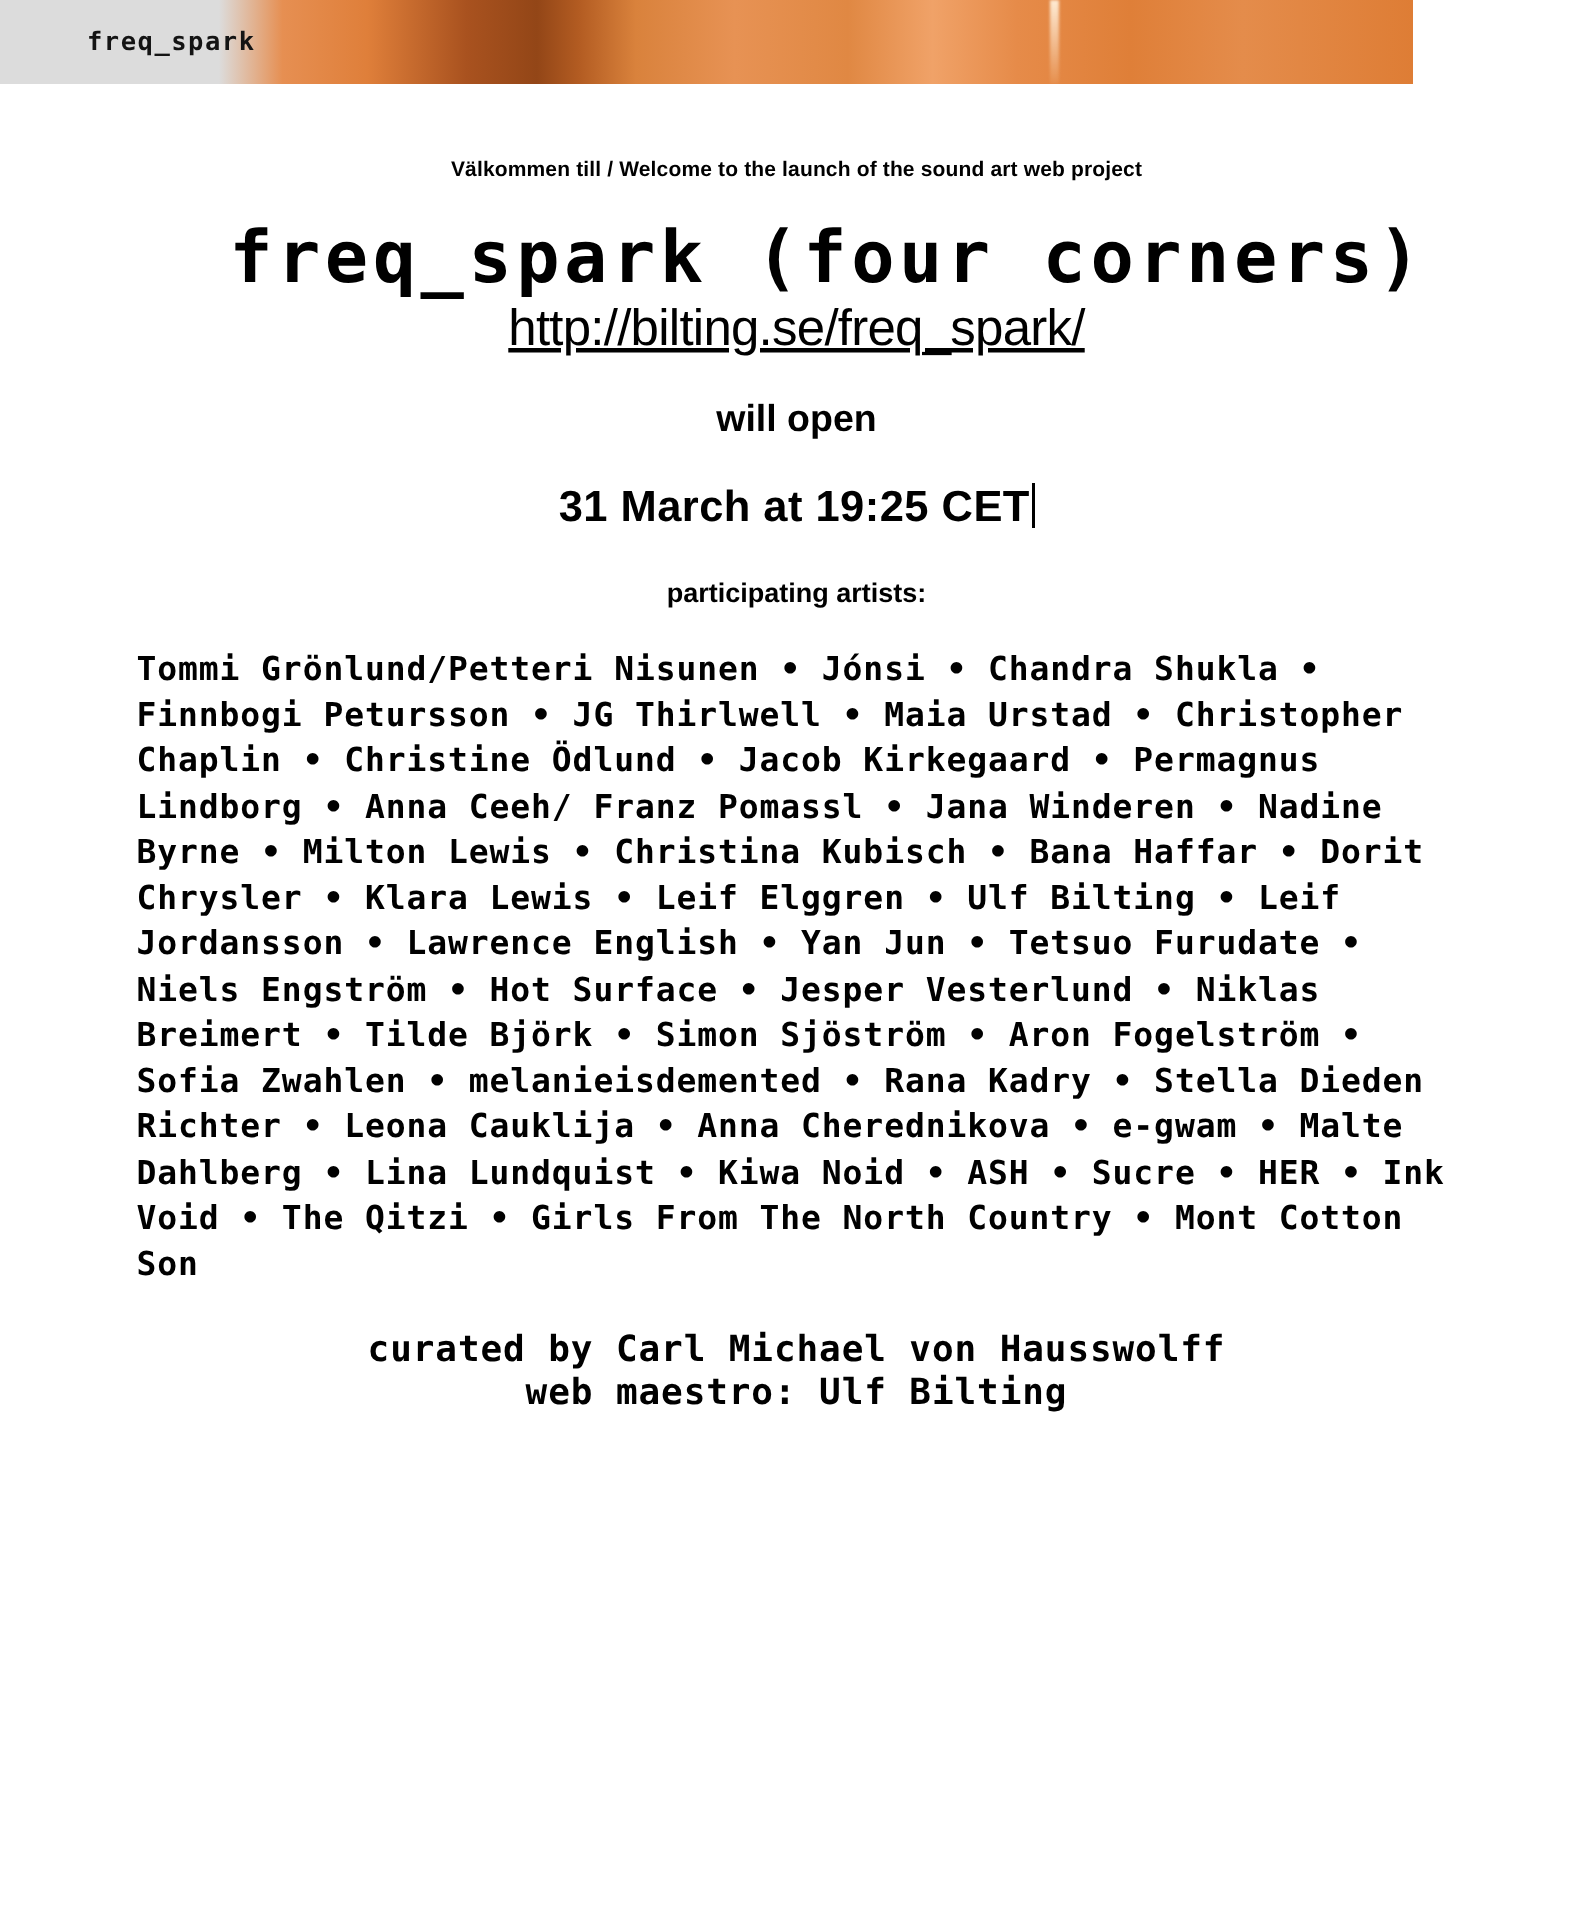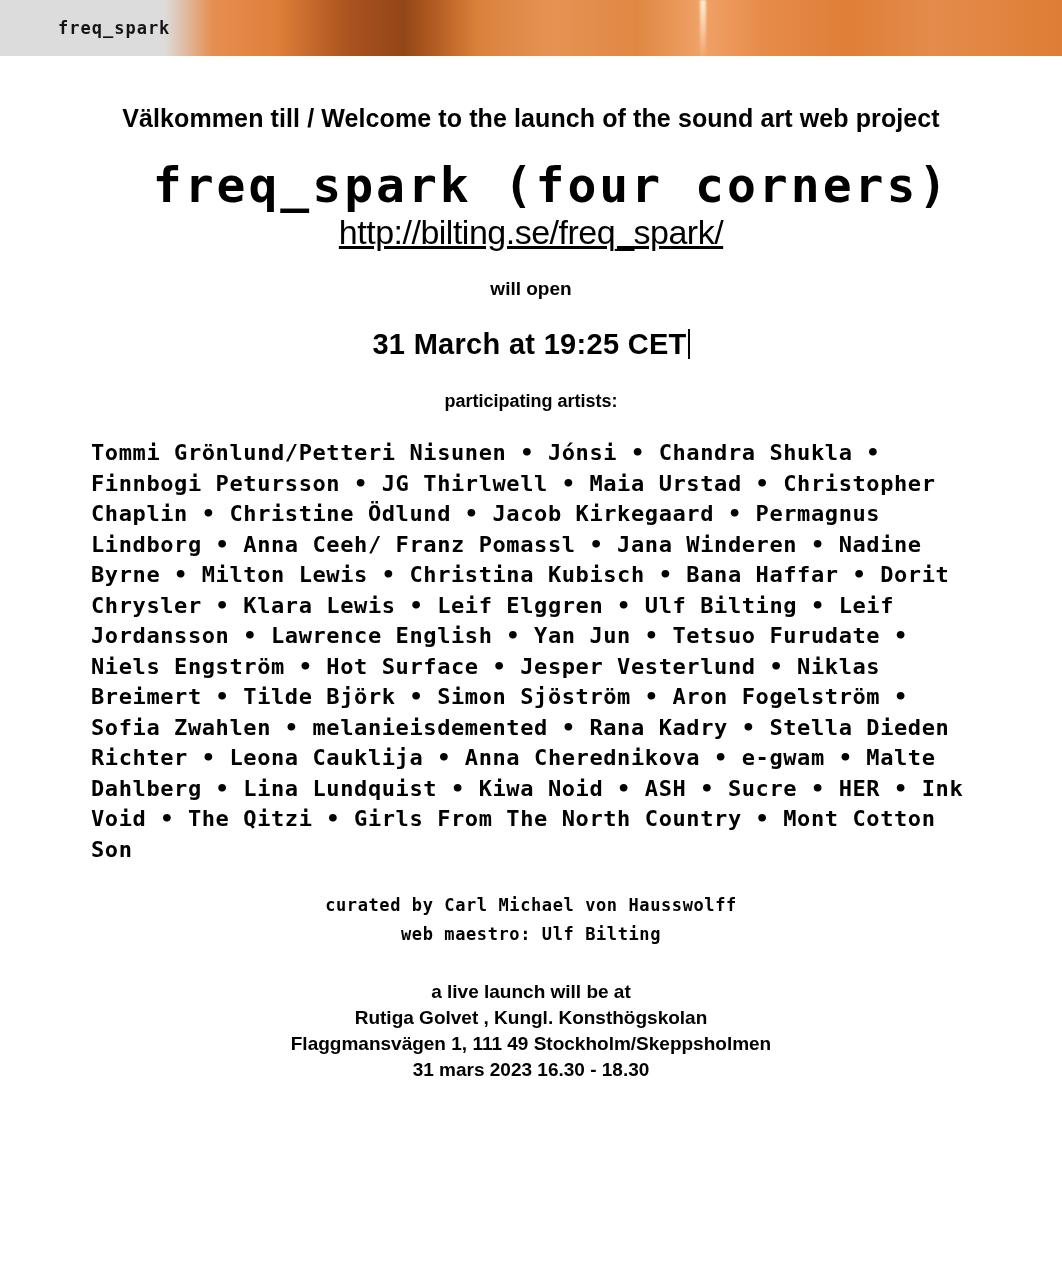--- a/index.html
+++ b/index.html
@@ -11,21 +11,21 @@
     width: 1062px;
     height: 1280px;
     font-family: "Liberation Sans", sans-serif;
     color: #000000;
     overflow: hidden;
   }
 
   
   .banner {
     position: relative;
-    width: 1062px;
+    width: 942px;
     height: 56px;
     background:
       linear-gradient(90deg,
         #d9d9d9 0px,
         #d9d9d9 170px,
         #e8935a 230px,
         #e07c36 300px,
         #b05a25 360px,
         #9a4d1f 430px,
         #c06a2c 470px,
@@ -76,40 +76,40 @@
     letter-spacing: 1px;
     color: #141414;
   }
 
   
   .page {
     text-align: center;
   }
   .welcome {
     margin-top: 48px;
-    font-size: 25px;
+    font-size: 14px;
     font-weight: bold;
     letter-spacing: 0.1px;
   }
   .maintitle {
     margin-top: 24px;
     font-family: "DejaVu Sans Mono", monospace;
     font-size: 48px;
     font-weight: bold;
     letter-spacing: 3px;
     padding-left: 41px;
   }
   .url {
     font-size: 34px;
     text-decoration: underline;
     letter-spacing: -0.5px;
   }
   .willopen {
     margin-top: 26px;
-    font-size: 19px;
+    font-size: 25px;
     font-weight: bold;
   }
   .datetime {
     margin-top: 28px;
     font-size: 29px;
     font-weight: bold;
     letter-spacing: 0.3px;
   }
   .caret {
     display: inline-block;
@@ -130,21 +130,21 @@
     font-family: "DejaVu Sans Mono", monospace;
     font-size: 22px;
     font-weight: bold;
     line-height: 30.5px;
     letter-spacing: 0.6px;
     text-align: left;
   }
   .credits {
     margin-top: 26px;
     font-family: "DejaVu Sans Mono", monospace;
-    font-size: 17px;
+    font-size: 24px;
     font-weight: bold;
     line-height: 29px;
     letter-spacing: 0.6px;
   }
   .venue {
     margin-top: 30px;
     font-size: 19px;
     font-weight: bold;
     line-height: 26px;
   }
@@ -174,20 +174,14 @@
 
   <div class="participating">participating artists:</div>
 
   <div class="artists">Tommi Grönlund/Petteri Nisunen • Jónsi • Chandra Shukla • Finnbogi Petursson • JG Thirlwell • Maia Urstad • Christopher Chaplin • Christine Ödlund • Jacob Kirkegaard • Permagnus Lindborg • Anna Ceeh/ Franz Pomassl • Jana Winderen • Nadine Byrne • Milton Lewis • Christina Kubisch • Bana Haffar • Dorit Chrysler • Klara Lewis • Leif Elggren • Ulf Bilting • Leif Jordansson • Lawrence English • Yan Jun • Tetsuo Furudate • Niels Engström • Hot Surface • Jesper Vesterlund • Niklas Breimert • Tilde Björk • Simon Sjöström • Aron Fogelström • Sofia Zwahlen • melanieisdemented • Rana Kadry • Stella Dieden Richter • Leona Cauklija • Anna Cherednikova • e-gwam • Malte Dahlberg • Lina Lundquist • Kiwa Noid • ASH • Sucre • HER • Ink Void • The Qitzi • Girls From The North Country • Mont Cotton Son</div>
 
   <div class="credits">
     <div>curated by Carl Michael von Hausswolff</div>
     <div>web maestro: Ulf Bilting</div>
   </div>
 
-  <div class="venue">
-    <div>a live launch will be at</div>
-    <div>Rutiga Golvet , Kungl. Konsthögskolan</div>
-    <div>Flaggmansvägen 1, 111 49 Stockholm/Skeppsholmen</div>
-    <div>31 mars 2023   16.30 - 18.30</div>
-  </div>
 
 </div>
 
 </body></html>

